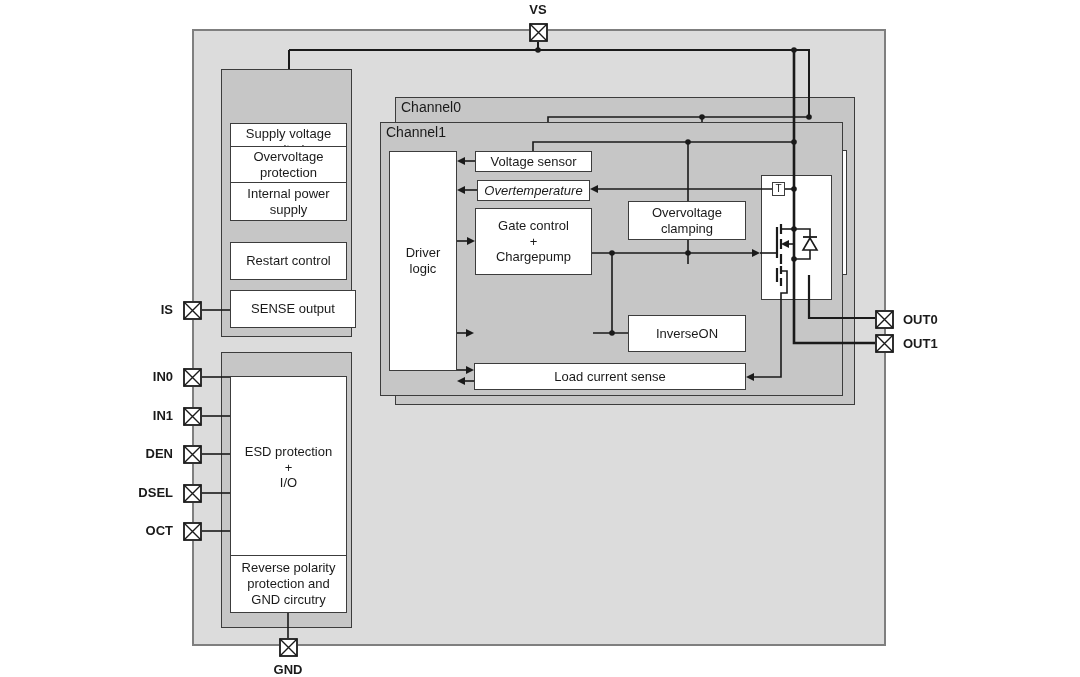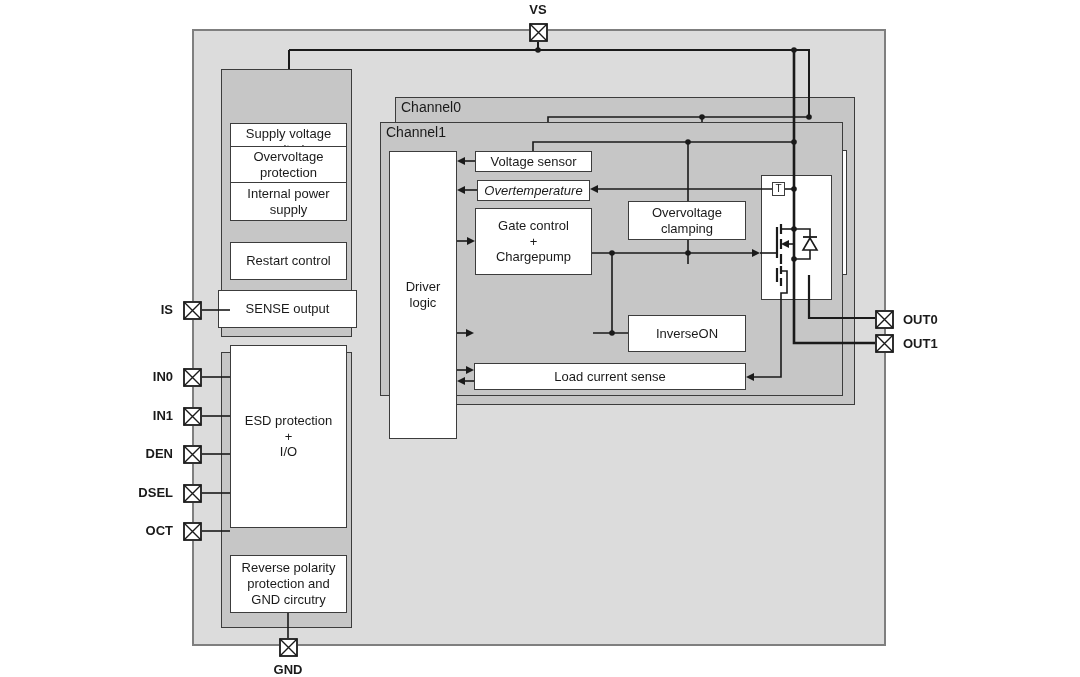--- a/index.html
+++ b/index.html
@@ -47,29 +47,29 @@
   <div class="abs panel" style="left:221px;top:69px;width:131px;height:268px;"></div>
   <div class="abs panel" style="left:221px;top:352px;width:131px;height:276px;"></div>
 
   <div class="abs wbox" style="left:230px;top:99px;width:117px;height:38px;margin-top:24px;">Supply voltage
 monitoring</div>
   <div class="abs wbox" style="left:230px;top:146px;width:117px;height:38px;">Overvoltage
 protection</div>
   <div class="abs wbox" style="left:230px;top:182px;width:117px;height:39px;">Internal power
 supply</div>
   <div class="abs wbox" style="left:230px;top:242px;width:117px;height:38px;">Restart control</div>
-  <div class="abs wbox" style="left:218px;top:290px;width:139px;height:38px;text-align:right;">SENSE output</div>
-  <div class="abs wbox" style="left:230px;top:345px;width:117px;height:183px;">ESD protection
+  <div class="abs wbox" style="left:230px;top:290px;width:126px;height:38px;text-align:right;">SENSE output</div>
+  <div class="abs wbox" style="left:230px;top:376px;width:117px;height:183px;">ESD protection
 +
 I/O</div>
   <div class="abs wbox" style="left:230px;top:555px;width:117px;height:58px;">Reverse polarity
 protection and
 GND circutry</div>
 
-  <div class="abs wbox" style="left:389px;top:151px;width:68px;height:288px;">Driver
+  <div class="abs wbox" style="left:389px;top:151px;width:68px;height:220px;">Driver
 logic</div>
   <div class="abs wbox" style="left:475px;top:151px;width:117px;height:21px;">Voltage sensor</div>
   <div class="abs wbox" style="left:477px;top:180px;width:113px;height:21px;font-style:italic;">Overtemperature</div>
   <div class="abs wbox" style="left:475px;top:208px;width:117px;height:67px;">Gate control
 +
 Chargepump</div>
   <div class="abs wbox" style="left:474px;top:363px;width:272px;height:27px;">Load current sense</div>
   <div class="abs wbox" style="left:628px;top:201px;width:118px;height:39px;">Overvoltage
 clamping</div>
   <div class="abs wbox" style="left:628px;top:315px;width:118px;height:37px;">InverseON</div>

